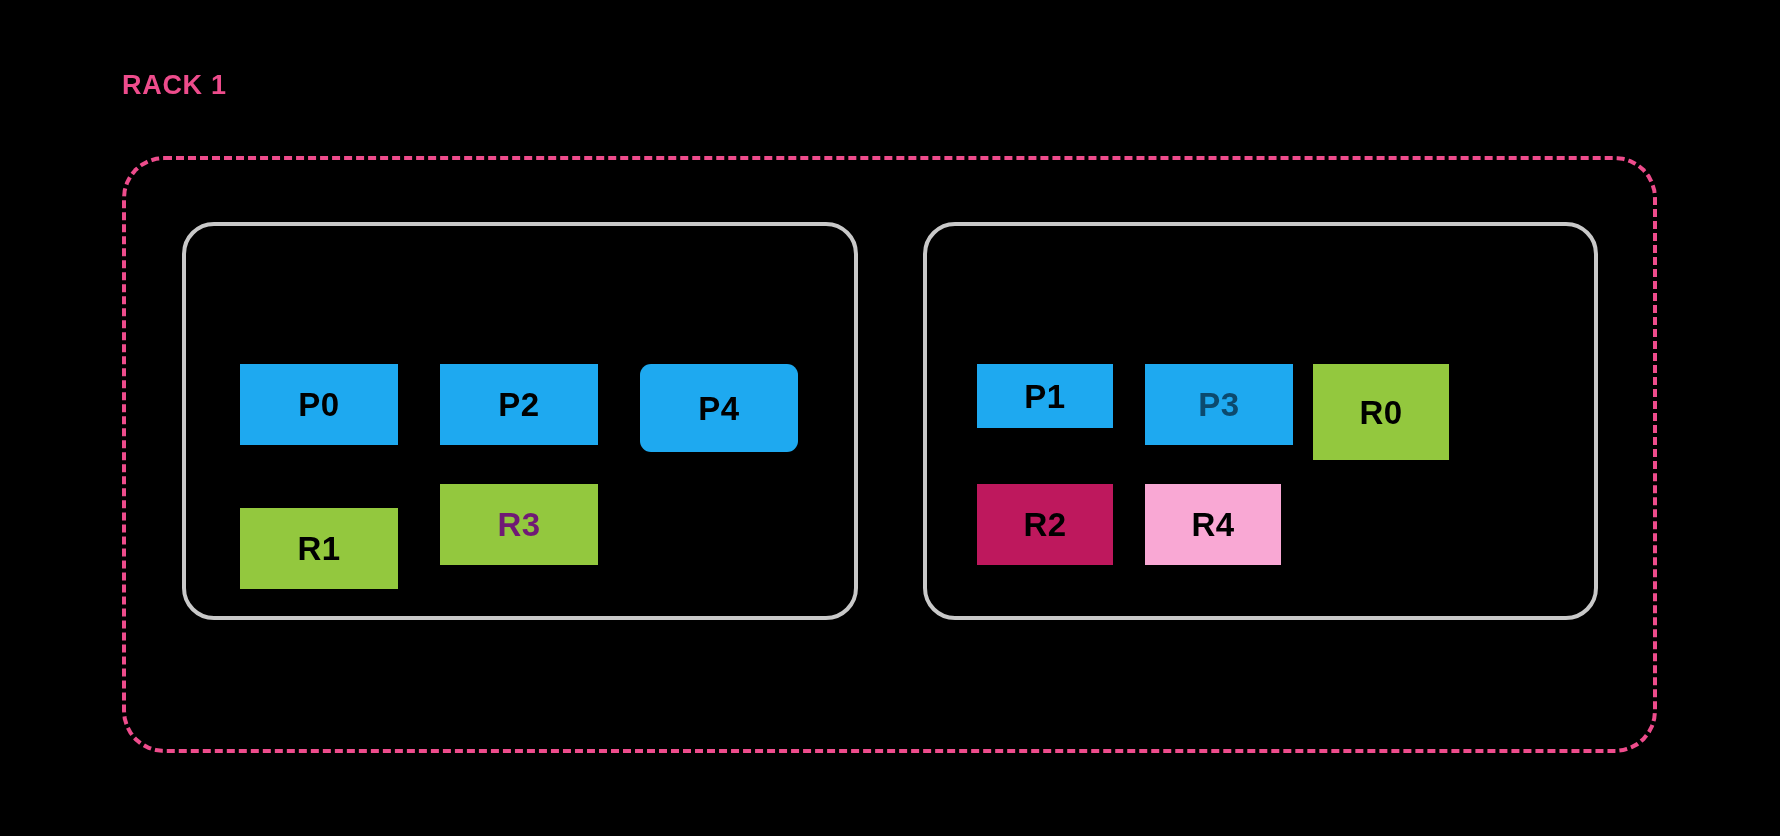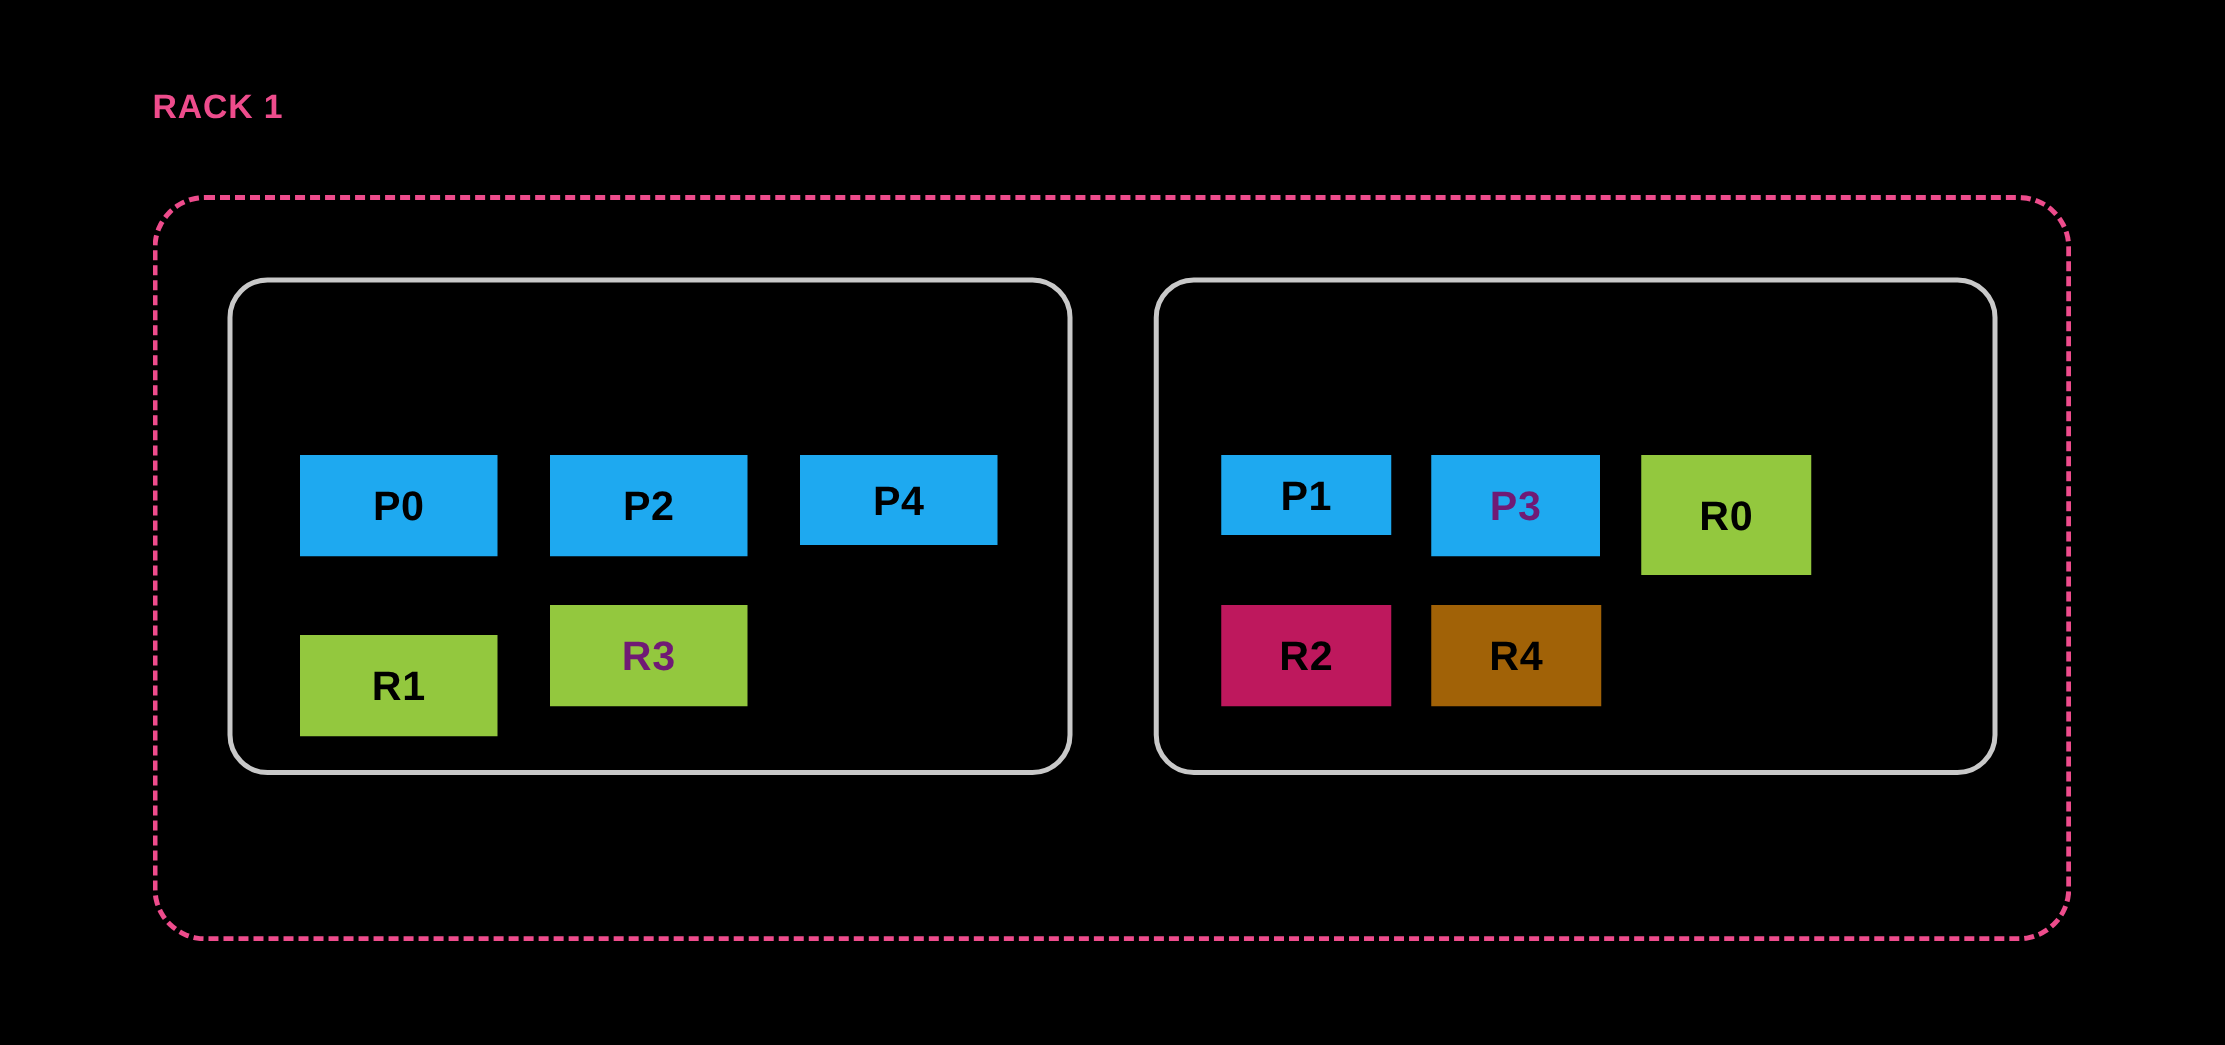--- a/index.html
+++ b/index.html
@@ -66,23 +66,23 @@
   <div class="rack-label" style="left: 122px; color: rgb(238, 76, 140);">RACK 1</div>
 
   <div class="rack-box" style="left: 122px; top: 156px; width: 1535px; height: 597px; border-color: rgb(238, 76, 140); border-style: dashed;"></div>
 
   <div class="node-box" id="node-0" style="left: 182px; top: 222px; width: 676px; height: 398px; border-color: rgb(201, 201, 201);"></div>
   <div class="node-box" id="node-1" style="left: 923px; top: 222px; width: 675px; height: 398px; border-color: rgb(201, 201, 201);"></div>
 
   <div id="shard-layer">
       <div class="shard primary" style="left: 240px; top: 364px; width: 158px; height: 81px; background: rgb(30, 169, 240); color: rgb(0, 0, 0);">P0</div>
       <div class="shard primary" style="left: 440px; top: 364px; width: 158px; height: 81px; background: rgb(30, 169, 240); color: rgb(0, 0, 0);">P2</div>
-      <div class="shard primary" style="left: 640px; top: 364px; width: 158px; height: 72px; background: rgb(30, 169, 240); color: rgb(0, 0, 0);">P4</div>
+      <div class="shard primary" style="left: 640px; top: 364px; width: 158px; height: 88px; background: rgb(30, 169, 240); color: rgb(0, 0, 0); border-radius: 11px;">P4</div>
       <div class="shard replica" style="left: 240px; top: 508px; width: 158px; height: 81px; background: rgb(147, 200, 62); color: rgb(0, 0, 0);">R1</div>
       <div class="shard replica" style="left: 440px; top: 484px; width: 158px; height: 81px; background: rgb(147, 200, 62); color: #701a75;">R3</div>
       <div class="shard primary" style="left: 977px; top: 364px; width: 136px; height: 64px; background: rgb(30, 169, 240); color: rgb(0, 0, 0);">P1</div>
-      <div class="shard primary" style="left: 1145px; top: 364px; width: 135px; height: 81px; background: rgb(30, 169, 240); color: #701a75;">P3</div>
+      <div class="shard primary" style="left: 1145px; top: 364px; width: 148px; height: 81px; background: rgb(30, 169, 240); color: #0c4a6e;">P3</div>
       <div class="shard replica" style="left: 1313px; top: 364px; width: 136px; height: 96px; background: rgb(147, 200, 62); color: rgb(0, 0, 0);">R0</div>
       <div class="shard replica" style="left: 977px; top: 484px; width: 136px; height: 81px; background: #be185d; color: rgb(0, 0, 0);">R2</div>
-      <div class="shard replica" style="left: 1145px; top: 484px; width: 136px; height: 81px; background: #a16207; color: rgb(0, 0, 0);">R4</div>
+      <div class="shard replica" style="left: 1145px; top: 484px; width: 136px; height: 81px; background: #f9a8d4; color: rgb(0, 0, 0);">R4</div>
     </div>
 
 </div>
 
 </body></html>

